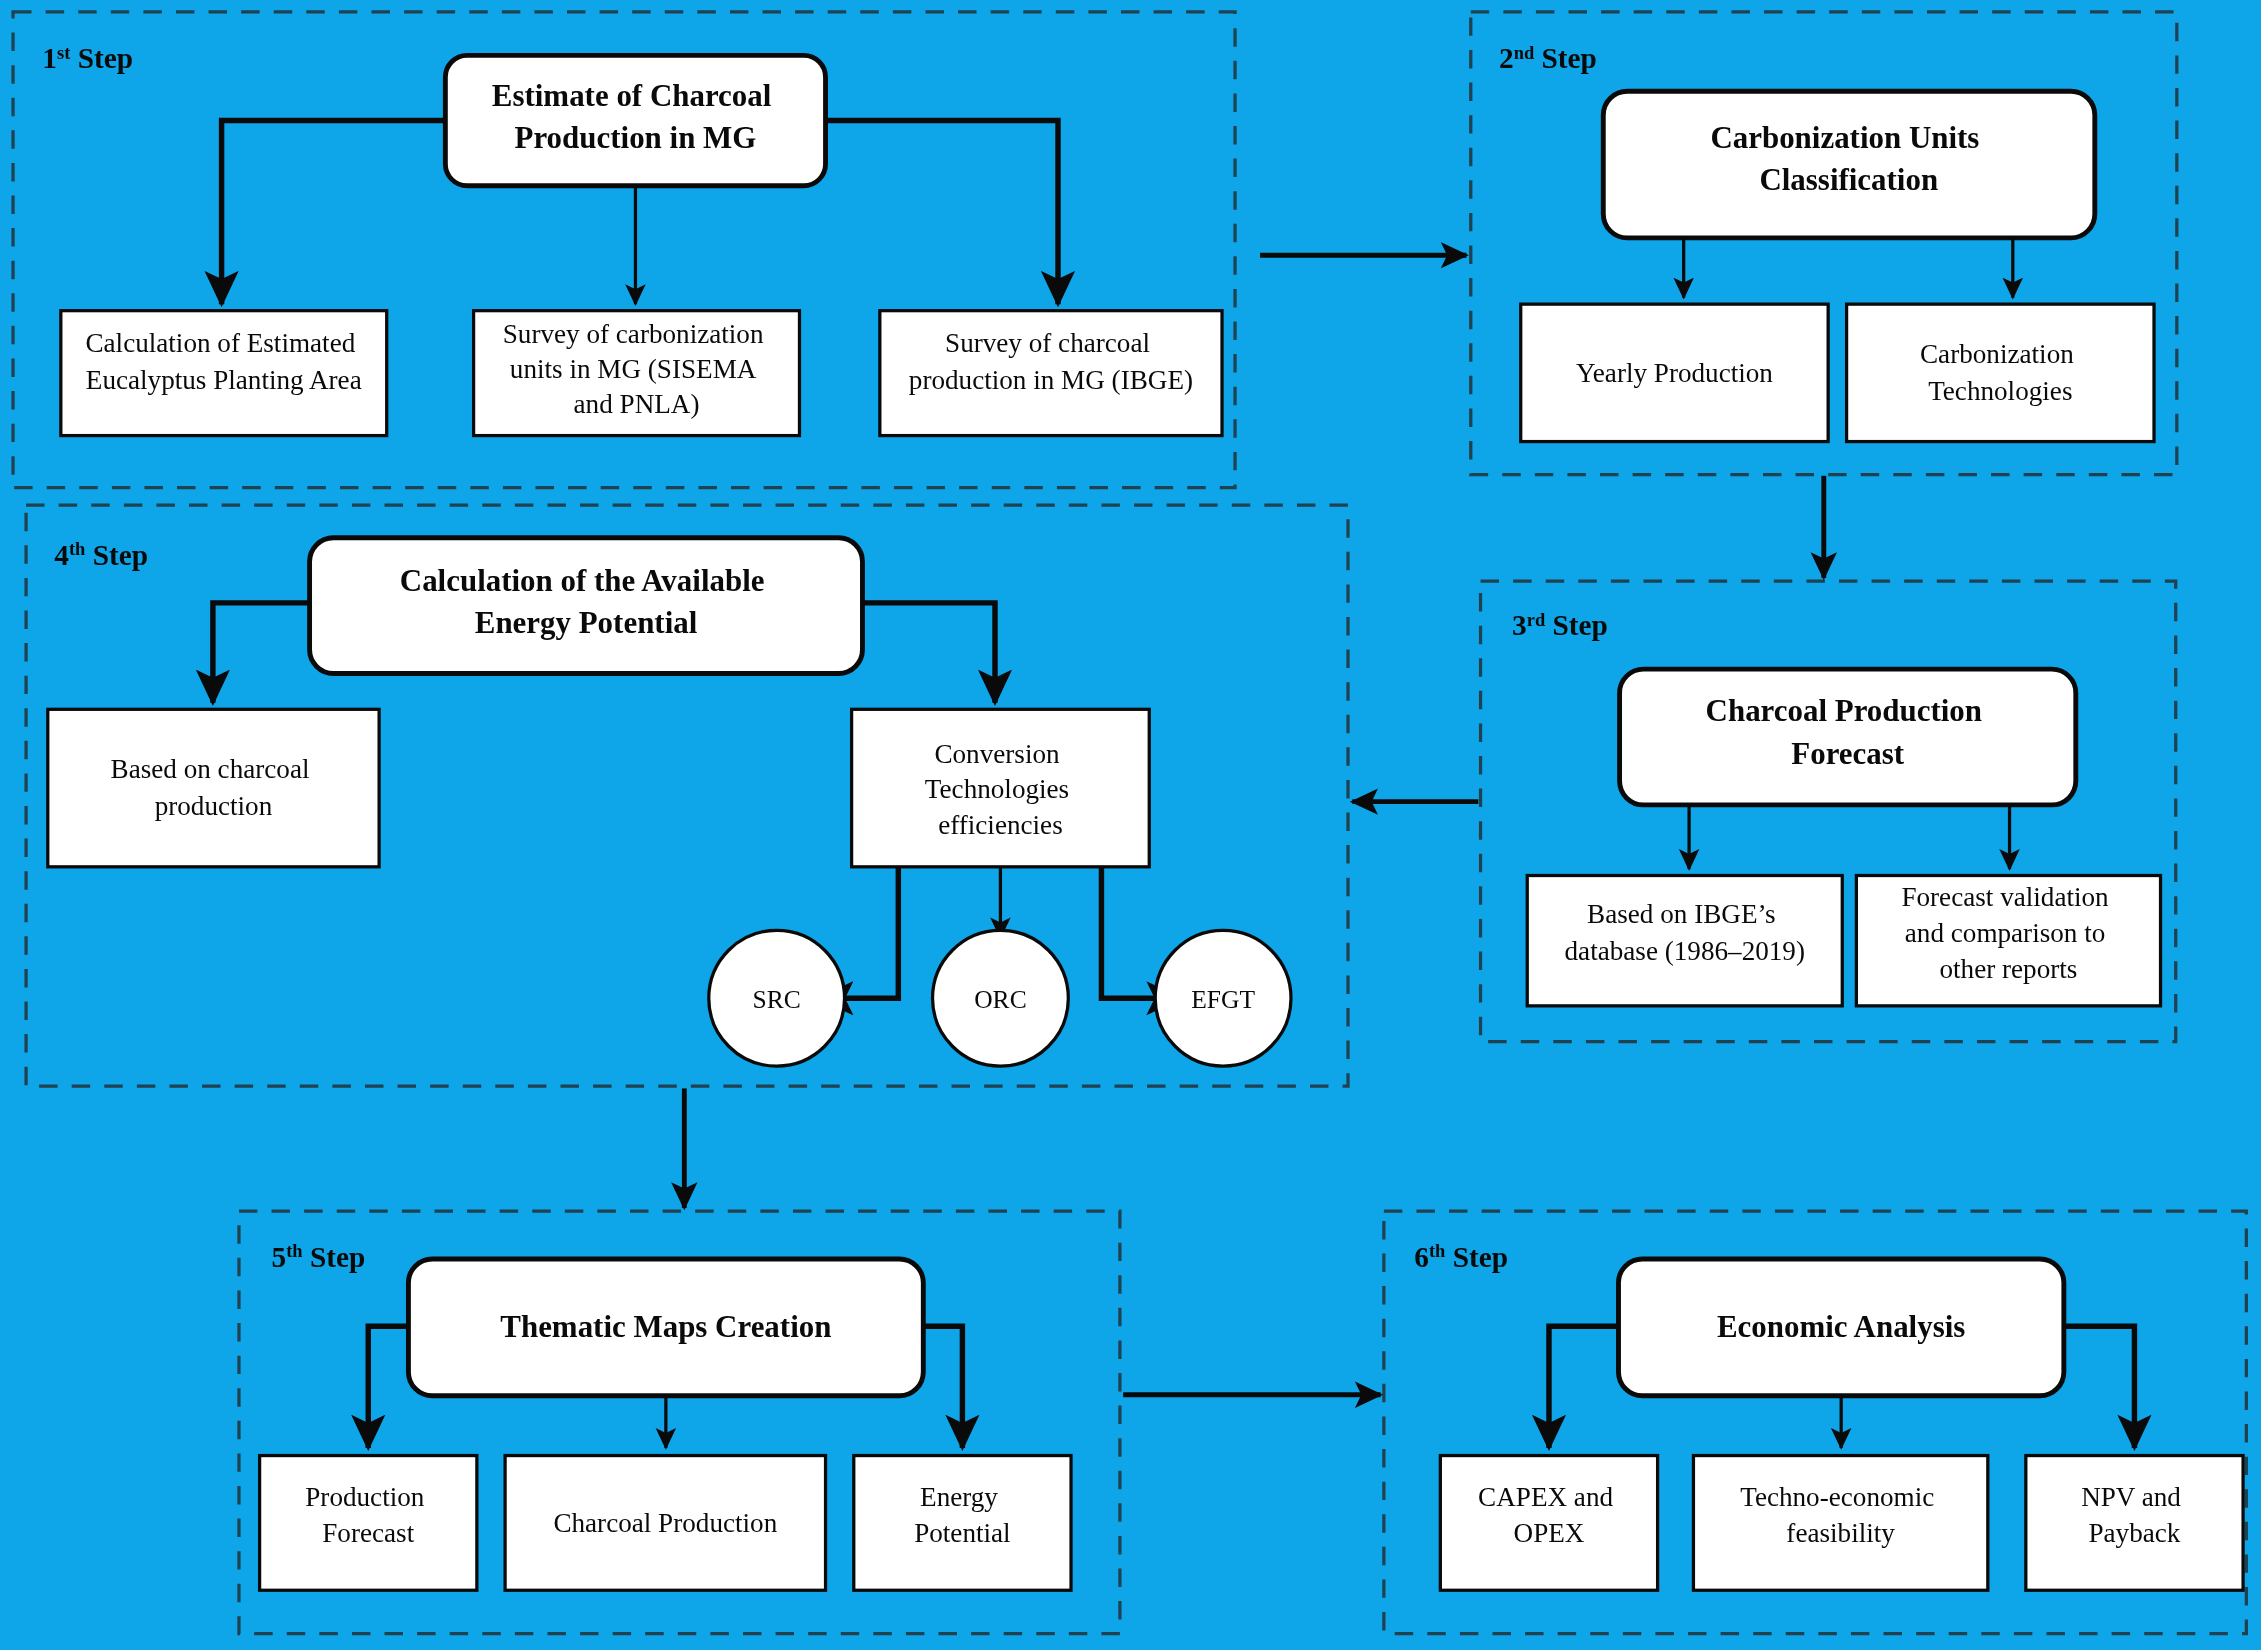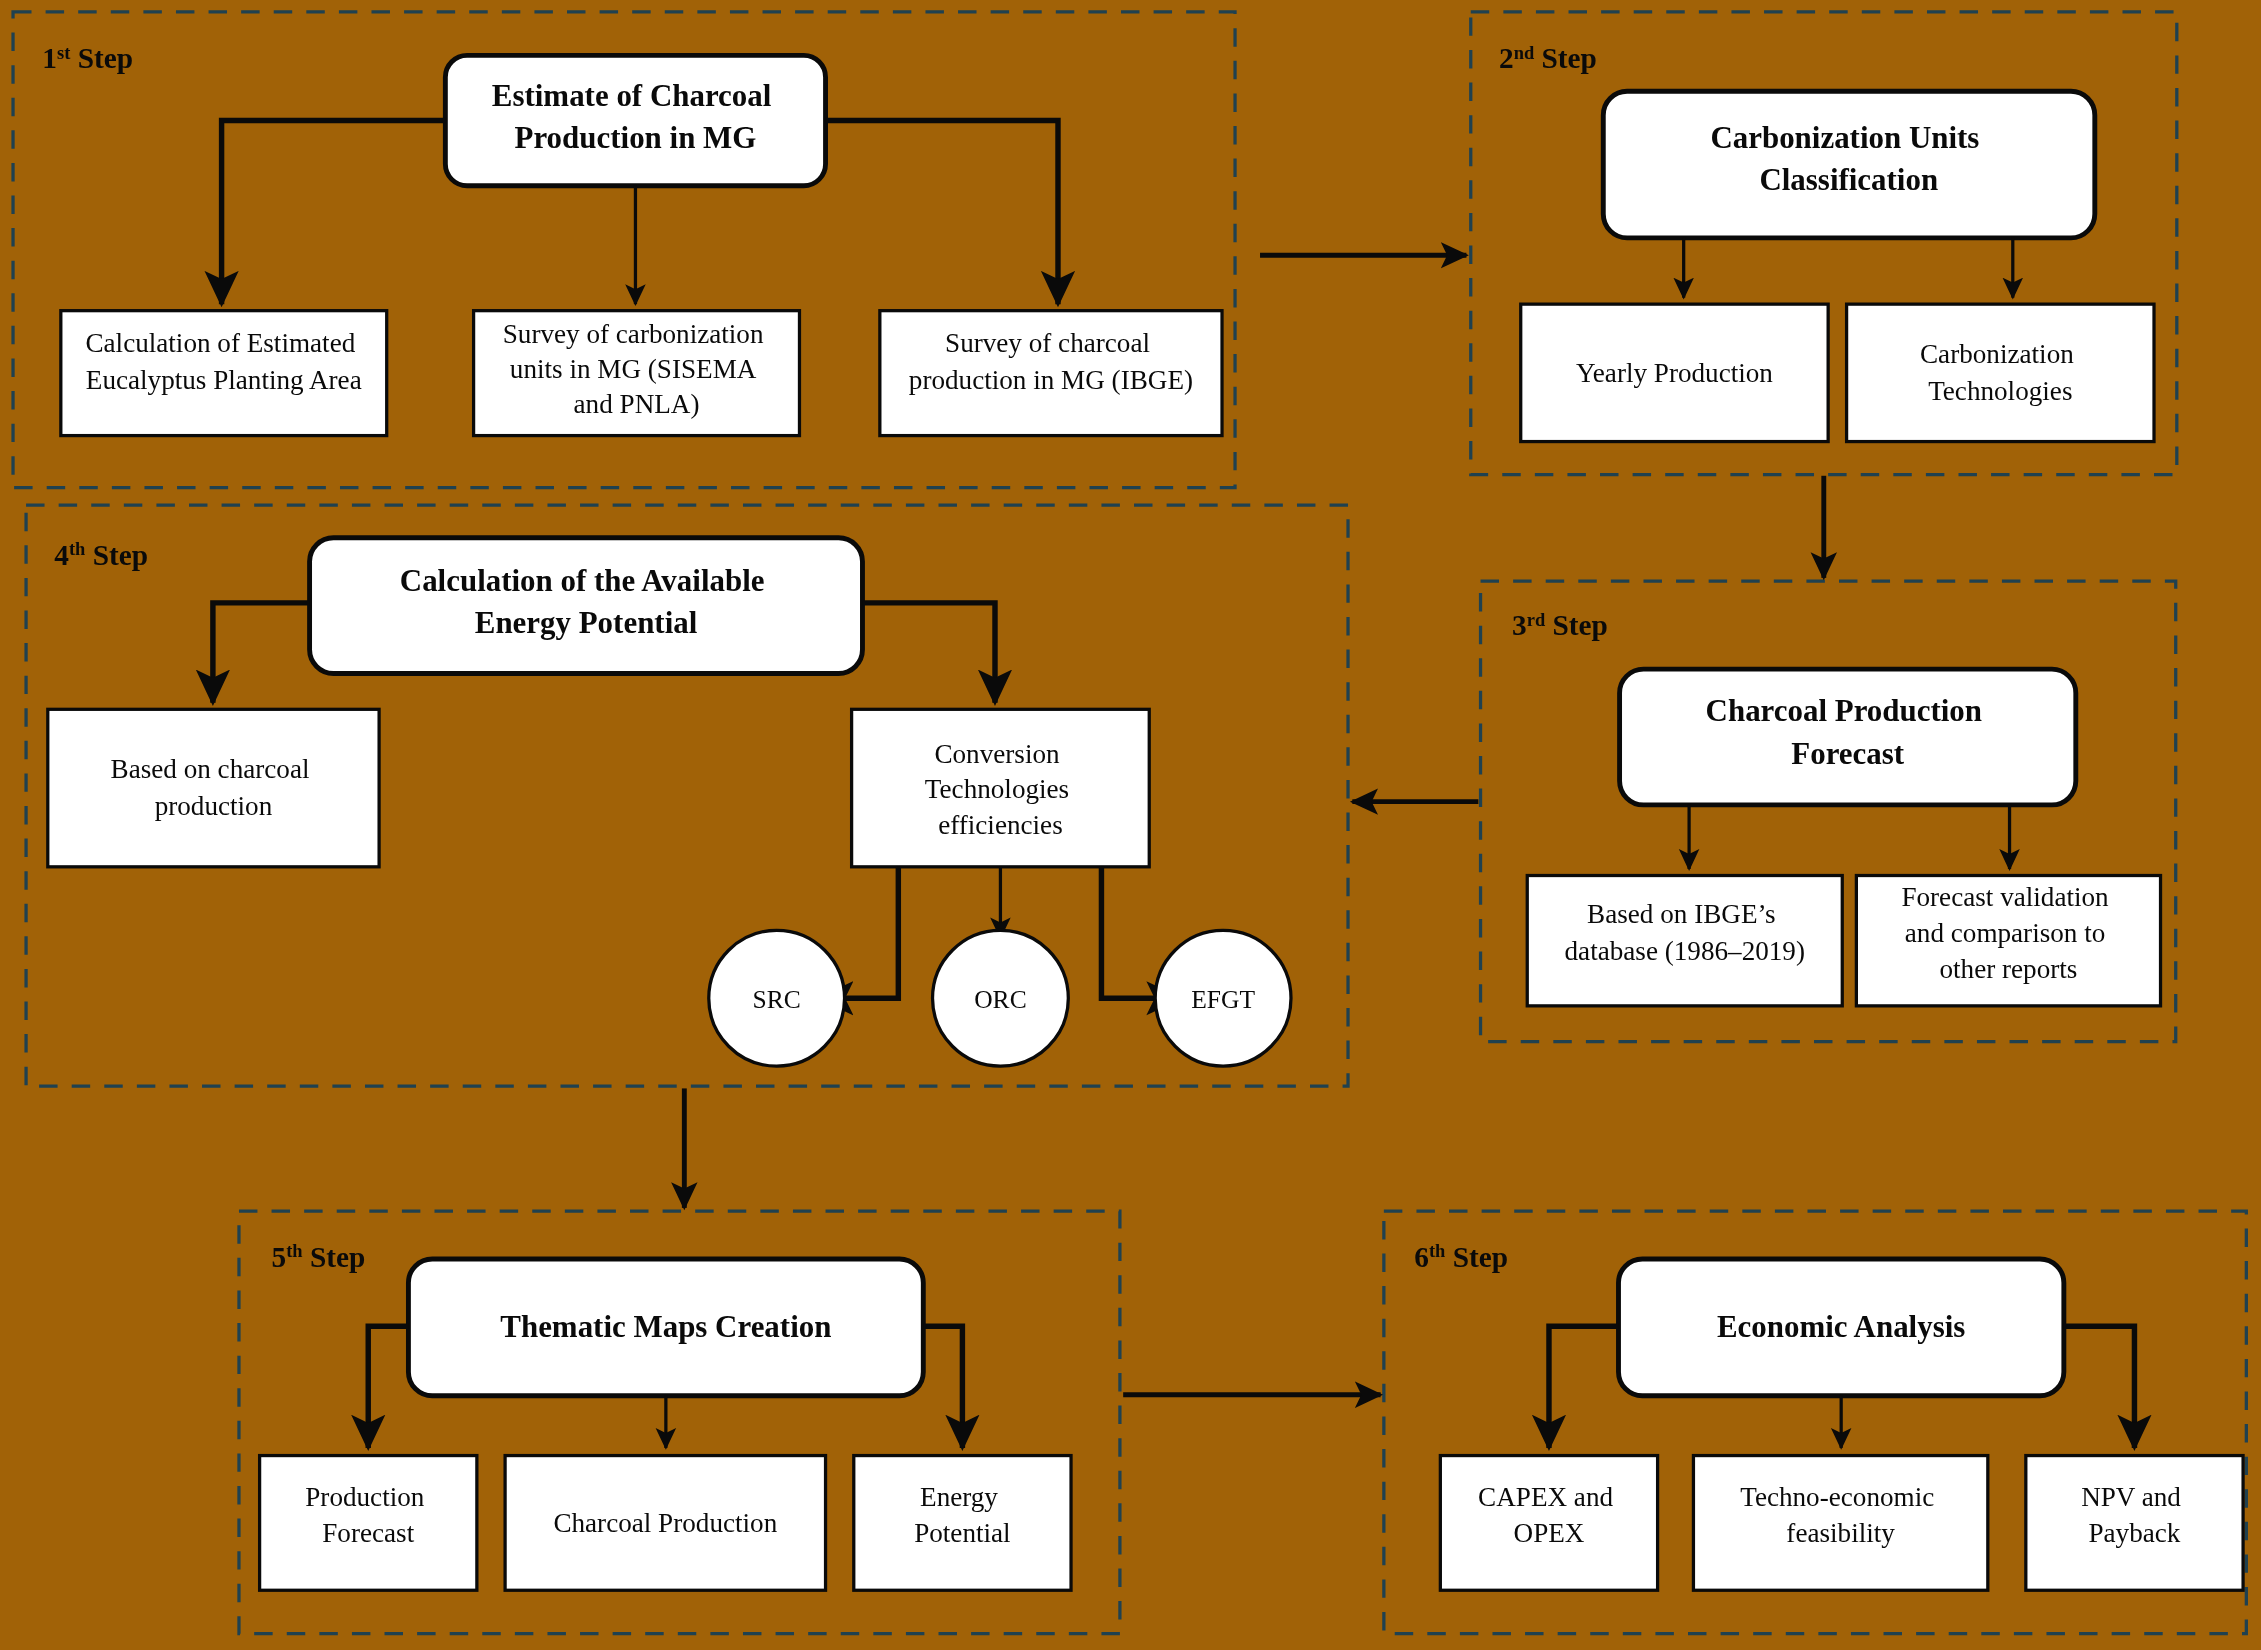--- a/index.html
+++ b/index.html
@@ -4,21 +4,21 @@
 <style>
   html, body {
     margin: 0;
     padding: 0;
     background: #ffffff;
   }
   #diagram-root {
     position: relative;
     width: 2261px;
     height: 1650px;
-    background: #a16207;
+    background: #0ea5e9;
     font-family: "Liberation Serif", "DejaVu Serif", serif;
   }
   svg.flow {
     position: absolute;
     top: 0;
     left: 0;
     width: 2261px;
     height: 1650px;
     display: block;
   }

